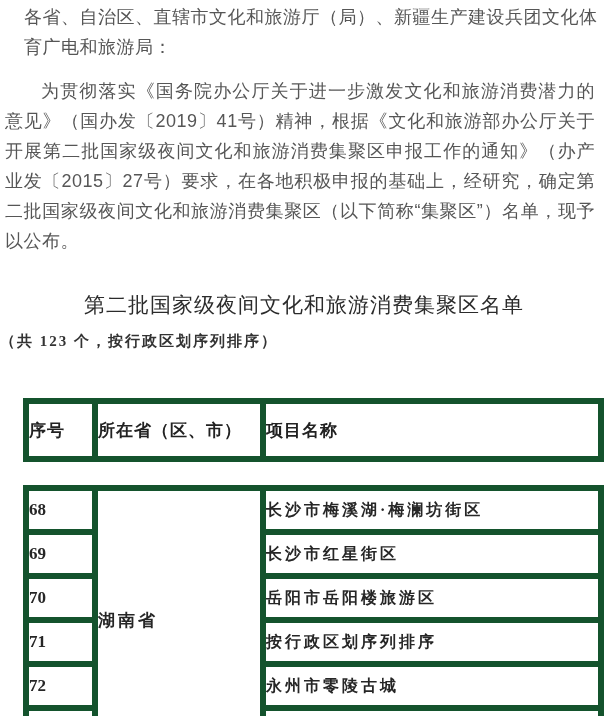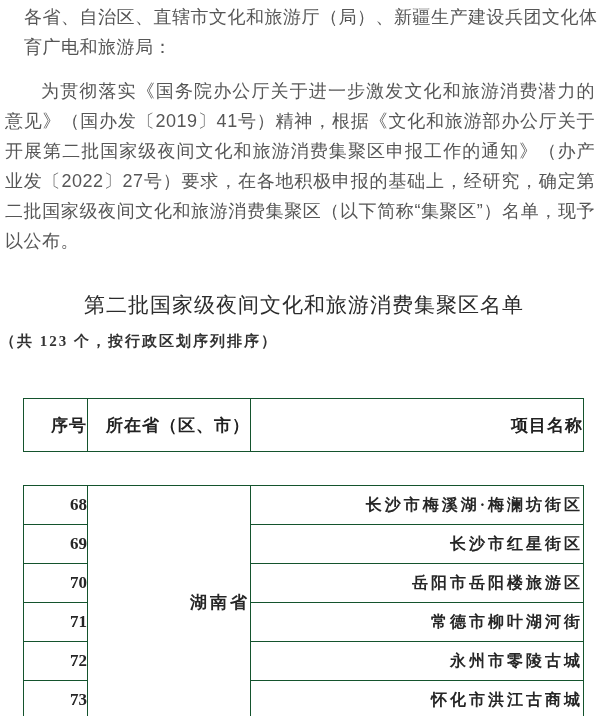--- a/index.html
+++ b/index.html
@@ -56,23 +56,23 @@
   table.header-table, table.body-table {
     position: absolute;
     border-collapse: collapse;
     table-layout: fixed;
     left: 23px;
     width: 557px;
   }
   table.header-table { top: 398px; }
   table.body-table   { top: 485px; }
   .header-table th, .body-table td {
-    border: 1px solid #14532d;
+    border: 6px solid #14532d;
     padding: 0;
-    text-align: right;
+    text-align: left;
     vertical-align: middle;
     background: #ffffff;
     overflow: hidden;
     white-space: nowrap;
   }
   .col-no   { width: 63px; }
   .col-prov { width: 162px; }
   .col-proj { width: 332px; }
   .header-table th {
     height: 52px;
@@ -104,21 +104,21 @@
     font-family: "Liberation Serif", "DejaVu Serif", serif;
   }
 </style>
 </head>
 <body>
 
 <div class="page">
 
   <div class="address">各省、自治区、直辖市文化和旅游厅（局）、新疆生产建设兵团文化体育广电和旅游局：</div>
 
-  <div class="paragraph">为贯彻落实《国务院办公厅关于进一步激发文化和旅游消费潜力的意见》（国办发〔2019〕41号）精神，根据《文化和旅游部办公厅关于开展第二批国家级夜间文化和旅游消费集聚区申报工作的通知》（办产业发〔2022〕27号）要求，在各地积极申报的基础上，经研究，确定第二批国家级夜间文化和旅游消费集聚区（以下简称“集聚区”）名单，现予以公布。</div>
+  <div class="paragraph">为贯彻落实《国务院办公厅关于进一步激发文化和旅游消费潜力的意见》（国办发〔2019〕41号）精神，根据《文化和旅游部办公厅关于开展第二批国家级夜间文化和旅游消费集聚区申报工作的通知》（办产业发〔2015〕27号）要求，在各地积极申报的基础上，经研究，确定第二批国家级夜间文化和旅游消费集聚区（以下简称“集聚区”）名单，现予以公布。</div>
 
   <div class="list-title">第二批国家级夜间文化和旅游消费集聚区名单</div>
 
   <div class="list-subtitle">（共 123 个，按行政区划序列排序）</div>
 
   <table class="header-table">
     <tbody>
       <tr>
         <th class="col-no">序号</th>
         <th class="col-prov">所在省（区、市）</th>
@@ -137,21 +137,21 @@
       <tr>
         <td class="cell-num">69</td>
         <td class="cell-proj">长沙市红星街区</td>
       </tr>
       <tr>
         <td class="cell-num">70</td>
         <td class="cell-proj">岳阳市岳阳楼旅游区</td>
       </tr>
       <tr>
         <td class="cell-num">71</td>
-        <td class="cell-proj">常德市柳叶湖河街</td>
+        <td class="cell-proj">按行政区划序列排序</td>
       </tr>
       <tr>
         <td class="cell-num">72</td>
         <td class="cell-proj">永州市零陵古城</td>
       </tr>
       <tr>
         <td class="cell-num">73</td>
         <td class="cell-proj">怀化市洪江古商城</td>
       </tr>
     </tbody>

